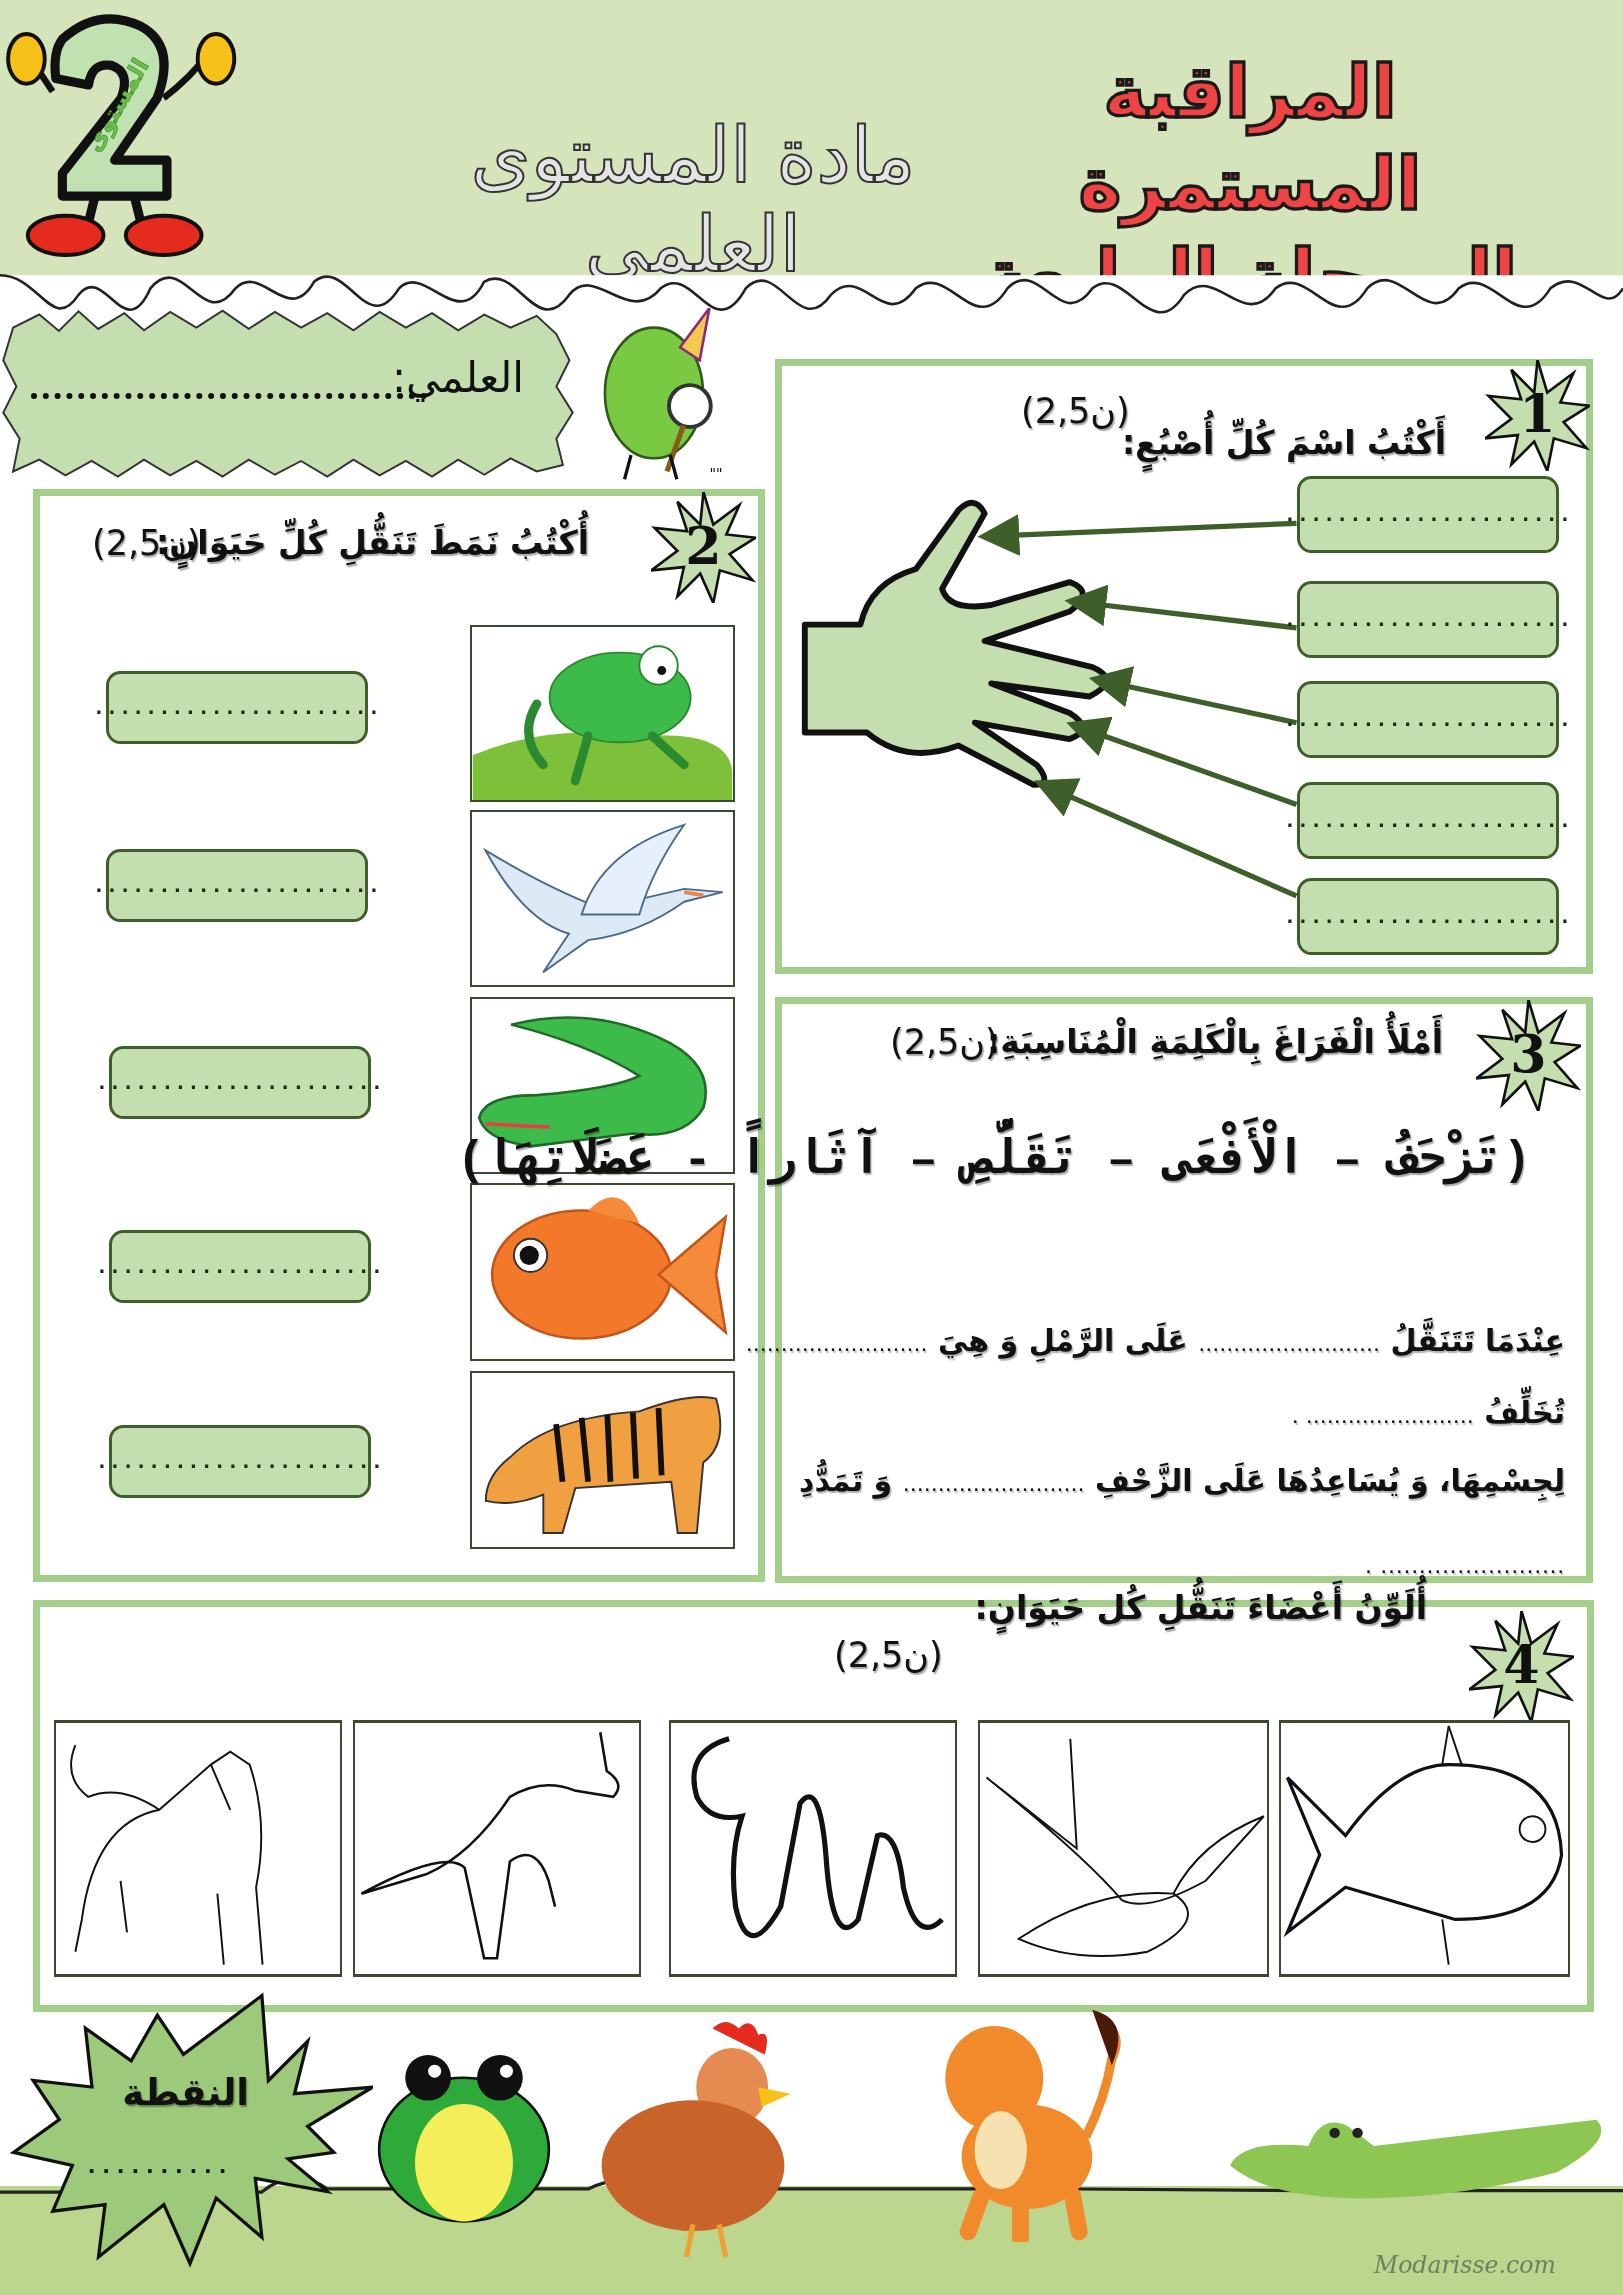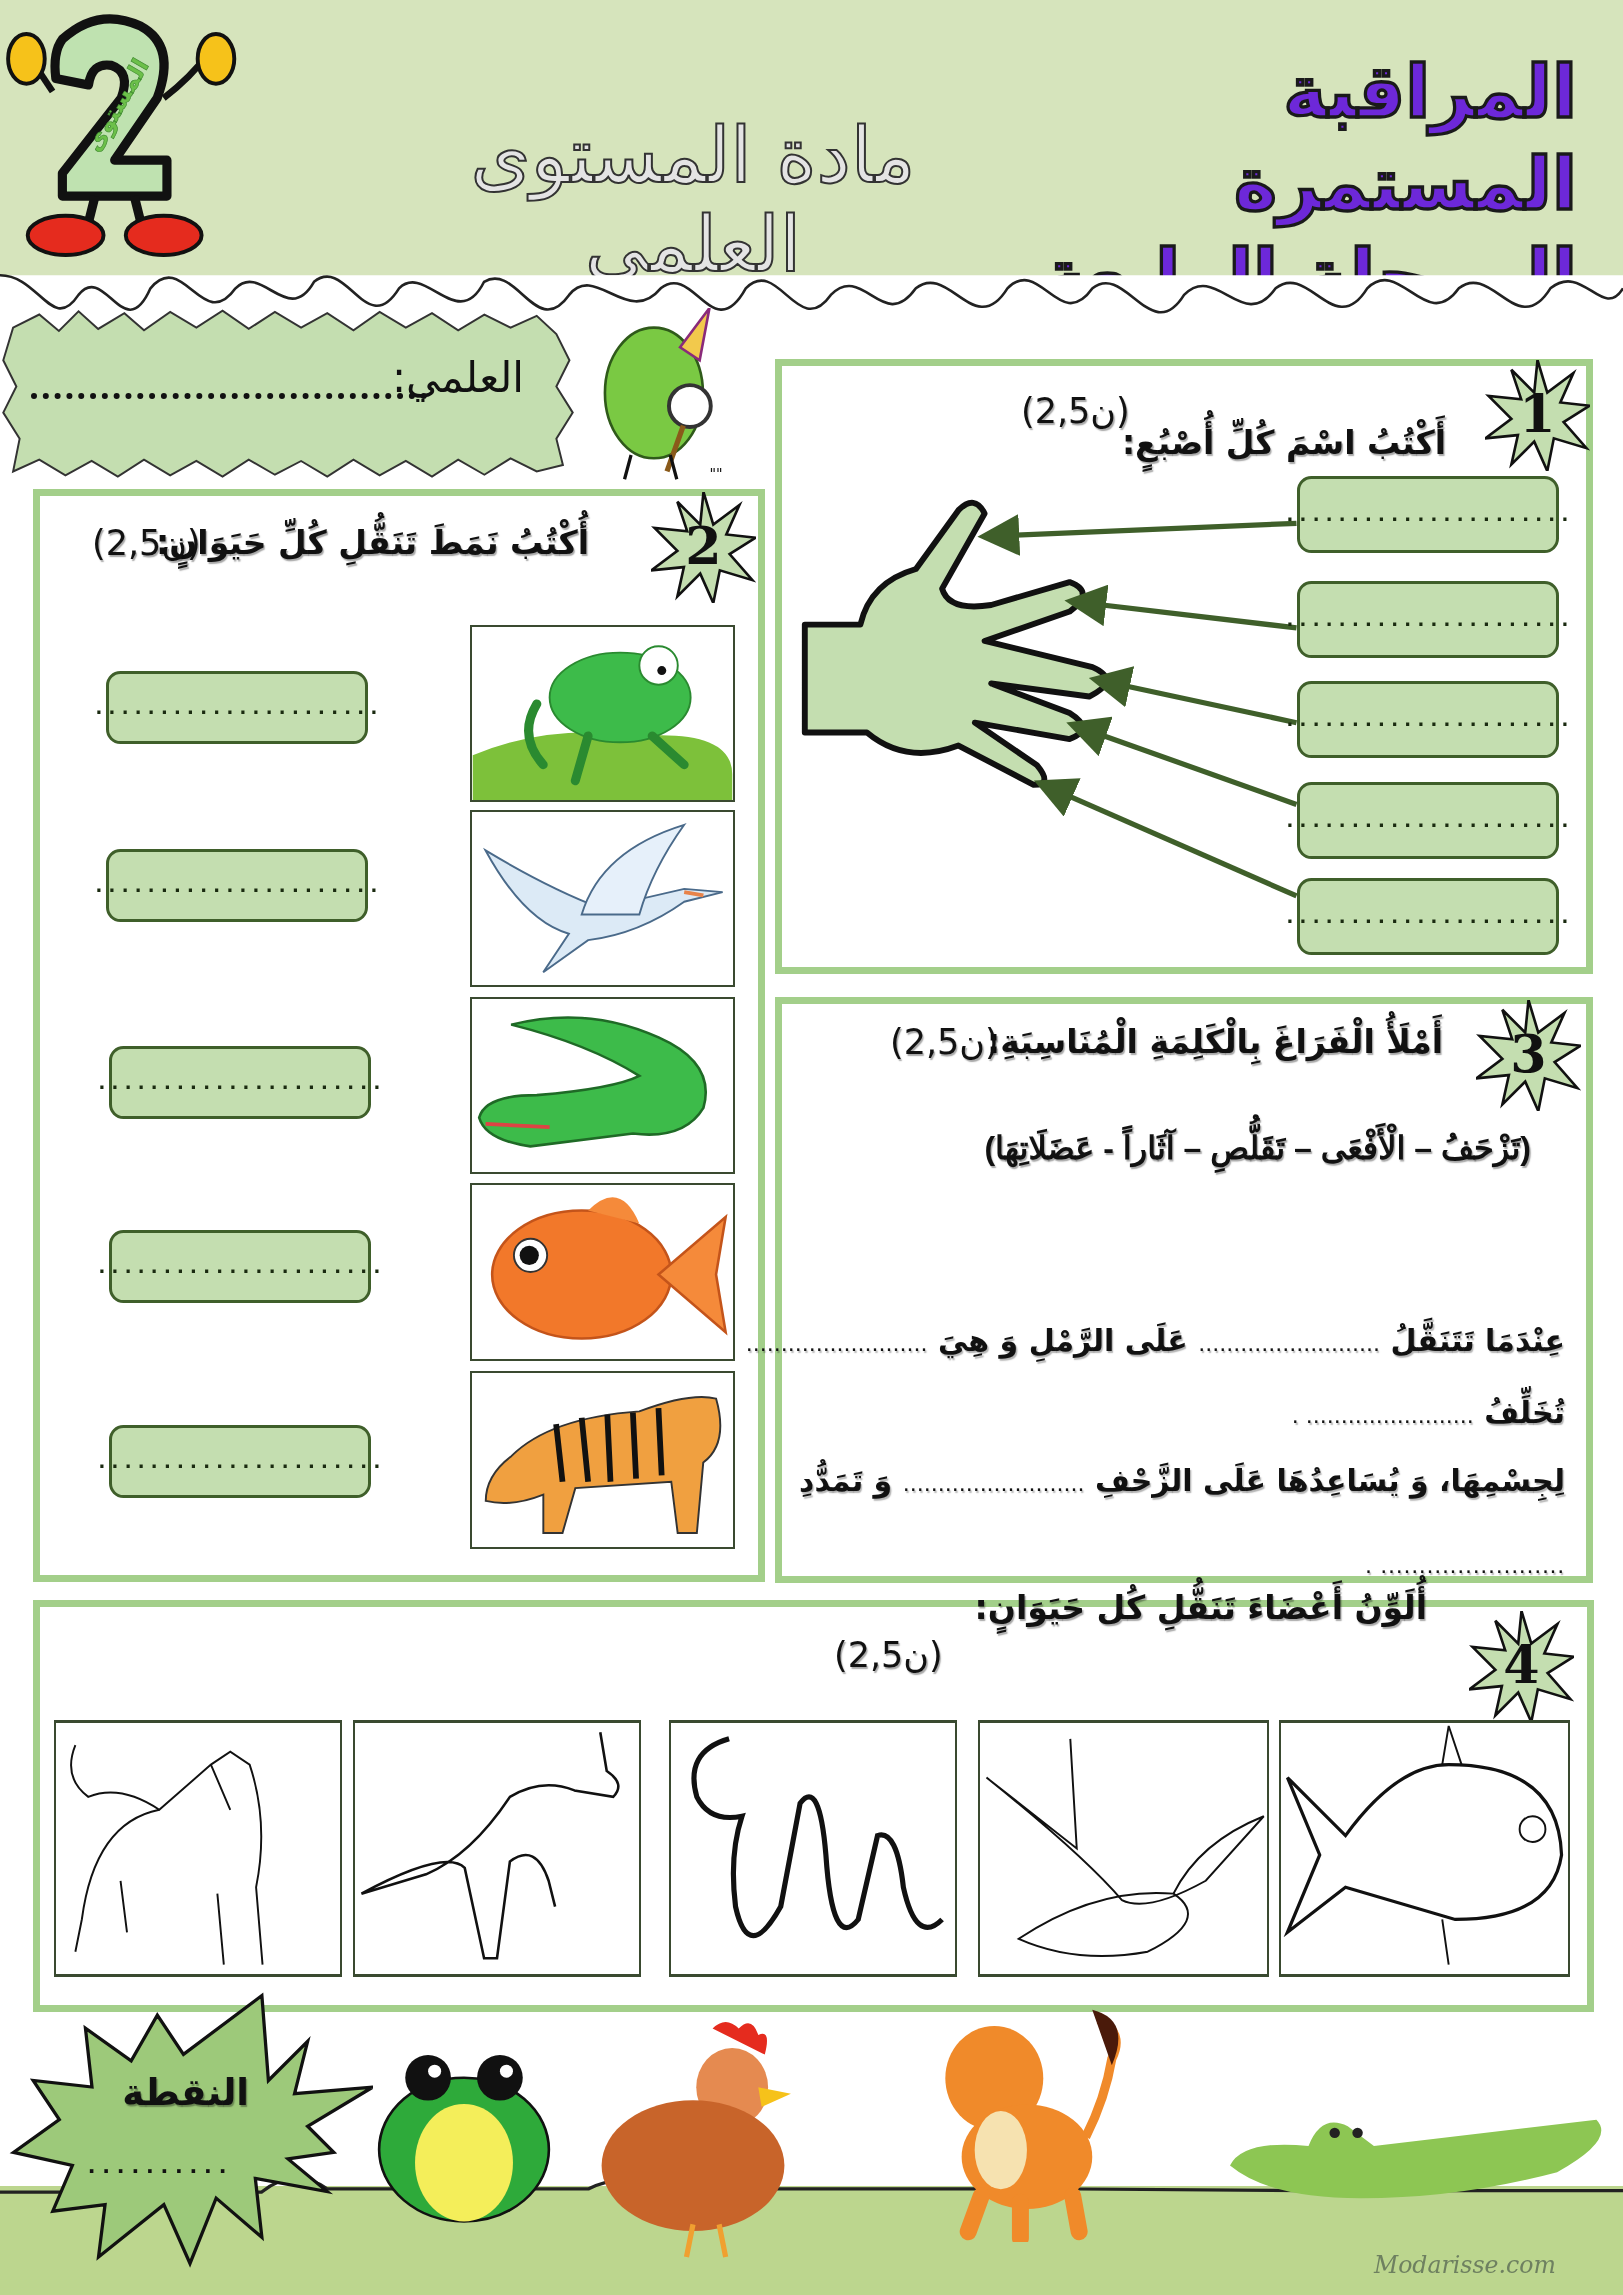--- a/index.html
+++ b/index.html
@@ -13,24 +13,24 @@
     .abs { position: absolute; }
 
     
     .header {
       left: 0; top: 0; width: 1623px; height: 308px;
       background: #d6e4bc;
     }
     .grass-edge { left: 0; top: 249px; width: 1623px; height: 118px; }
     .title-main {
       right: 46px; top: 46px; width: 654px;
-      direction: rtl;
+      text-align: center; direction: rtl;
       font-family: "DejaVu Sans", sans-serif; font-weight: bold;
       font-size: 73px; line-height: 92px;
-      color: #6d28d9;
+      color: #ef4444;
       -webkit-text-stroke: 3.3px #1a1a1a;
       letter-spacing: 1.3px;
     }
     .title-sub {
       left: 366px; top: 111px; width: 654px;
       text-align: center; direction: rtl;
       font-family: "DejaVu Serif", serif;
       font-size: 77px; color: #e4e4e4;
       -webkit-text-stroke: 2px #333;
     }
@@ -89,22 +89,22 @@
     .s2-box { width: 262px; height: 73px; }
 
     .pic-frame {
       border: 2px solid #3a4a30;
       background: #fff;
       overflow: hidden;
     }
 
     .word-bank {
       direction: rtl; white-space: nowrap;
-      font-family: Liberation Sans, sans-serif; font-weight: bold;
-      font-size: 32px; color: #111;
+      font-family: Liberation Mono, monospace; font-weight: bold;
+      font-size: 47px; color: #111;
       text-shadow: 1.3px 2px 1.3px rgba(0,0,0,0.35);
     }
     .fill-line {
       direction: rtl; white-space: nowrap;
       font-family: "DejaVu Sans", sans-serif; font-weight: bold;
       font-size: 30px; color: #111;
       text-shadow: 1.3px 2px 1.3px rgba(0,0,0,0.3);
       margin-top: 40px;
     }
     .blank { letter-spacing: 0.7px; font-weight: normal; font-size: 22px; }

